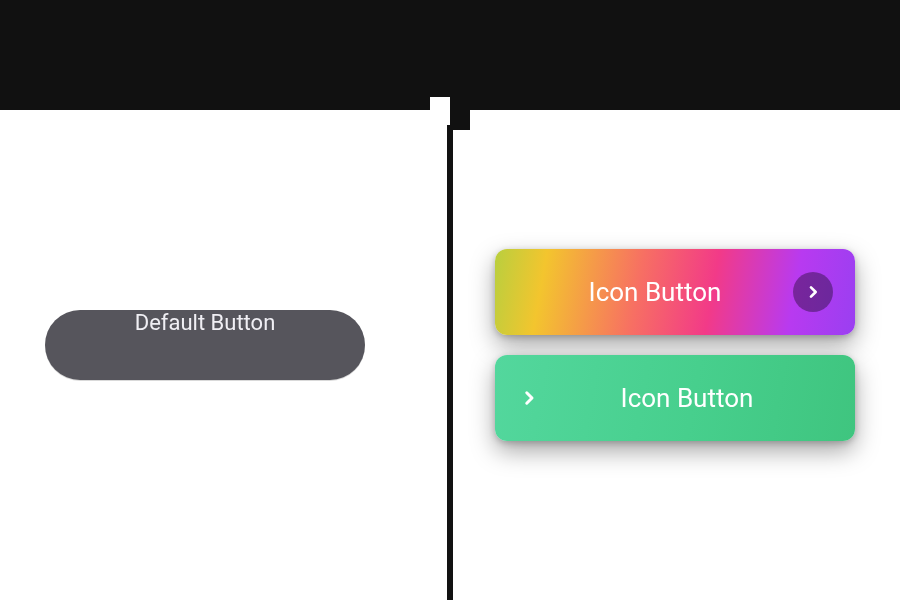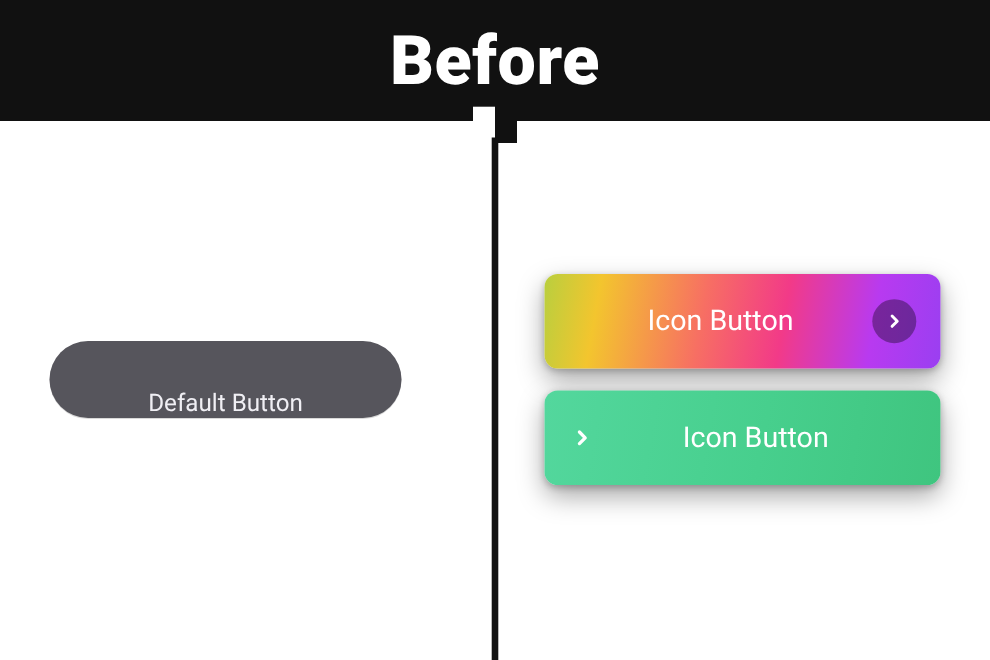--- a/index.html
+++ b/index.html
@@ -38,21 +38,21 @@
       position: absolute; top: 110px; height: 490px;
       display: flex; flex-direction: column; align-items: center; justify-content: center;
     }
     .panel-left { left: 0; width: 450px; }
     .panel-right { left: 450px; width: 450px; }
 
     
     .btn-default {
       width: 320px; height: 70px; border-radius: 999px;
       background: #56555c; color: #f0eff4; font-size: 22px;
-      display: flex; align-items: flex-end; justify-content: center;
+      display: flex; align-items: flex-start; justify-content: center;
       box-shadow: 0 1px 0 rgba(0,0,0,0.15);
       transform: translateY(-10px) translateX(-20px);
     }
 
     
     .btn-icon {
       position: relative;
       width: 360px; height: 86px; border-radius: 12px;
       display: flex; align-items: center; color: #fff; font-size: 26px;
       padding: 0 22px;
@@ -81,23 +81,20 @@
       display: flex; flex-direction: column; align-items: center;
       transform: translateY(-10px);
     }
   </style>
 </head>
 <body>
 
 <div class="wrap">
 
   <div class="header">
-    <div class="header-left">
-      <div class="title-before">Before</div>
-    </div>
   </div>
 
   <div class="notch-left"></div>
   <div class="notch-right"></div>
   <div class="vline"></div>
 
   <div class="panel panel-left">
     <div class="btn-default">
       <span>Default Button</span>
     </div>

